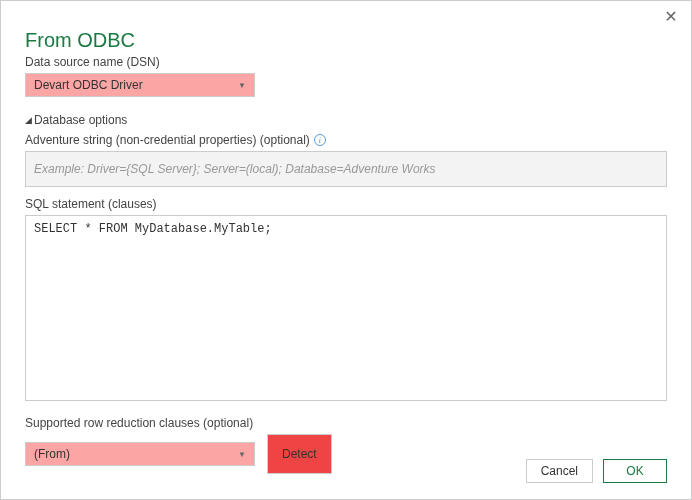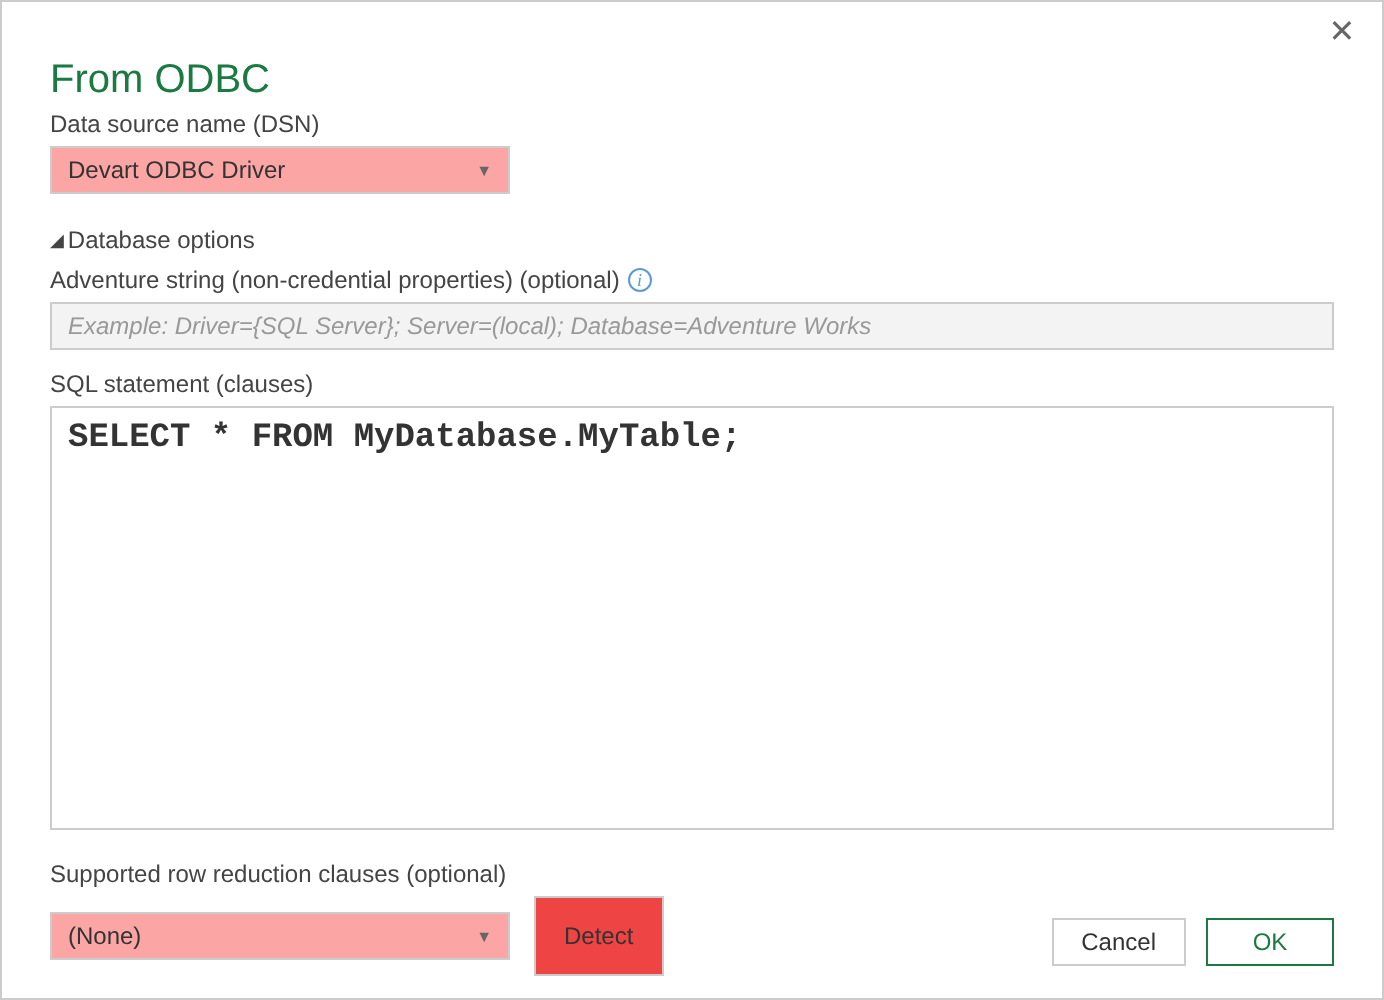--- a/index.html
+++ b/index.html
@@ -71,42 +71,41 @@
     margin-bottom: 6px;
   }
   .adv-toggle .tri {
     font-size: 9px;
     color: #444;
   }
   .text-input {
     width: 100%;
     border: 1px solid #ccc;
     background: #f3f3f3;
-    height: 24px;
+    height: 36px;
     padding: 0 8px;
     font-size: 12px;
     font-style: italic;
     color: #999;
     font-family: "Segoe UI", Arial, sans-serif;
   }
   .text-input::placeholder {
     color: #999;
     font-style: italic;
   }
   .sql-area {
     width: 100%;
-    height: 212px;
+    height: 186px;
     border: 1px solid #ccc;
     padding: 6px 8px;
     font-family: Consolas, "Courier New", monospace;
-    font-size: 17px;
+    font-size: 12px;
     color: #333;
     resize: none;
     outline: none;
-    font-weight: bold;
   }
   .row-reduction {
     display: flex;
     align-items: center;
     gap: 12px;
   }
   .detect-btn {
     height: 40px;
     padding: 0 14px;
     border: 1px solid #ccc;
@@ -185,21 +184,21 @@
 
   <div class="section-gap" style="margin-bottom:12px;">
     <div class="field-label">SQL statement (clauses)</div>
     <textarea class="sql-area" style="">SELECT * FROM MyDatabase.MyTable;</textarea>
   </div>
 
   <div>
     <div class="field-label">Supported row reduction clauses (optional)</div>
     <div class="row-reduction">
       <div class="dropdown">
-        <span>(None)</span>
+        <span>(From)</span>
         <span class="caret">▼</span>
       </div>
       <button class="detect-btn">Detect</button>
     </div>
   </div>
 
   <div class="footer">
     <button class="btn">Cancel</button>
     <button class="btn primary">OK</button>
   </div>

